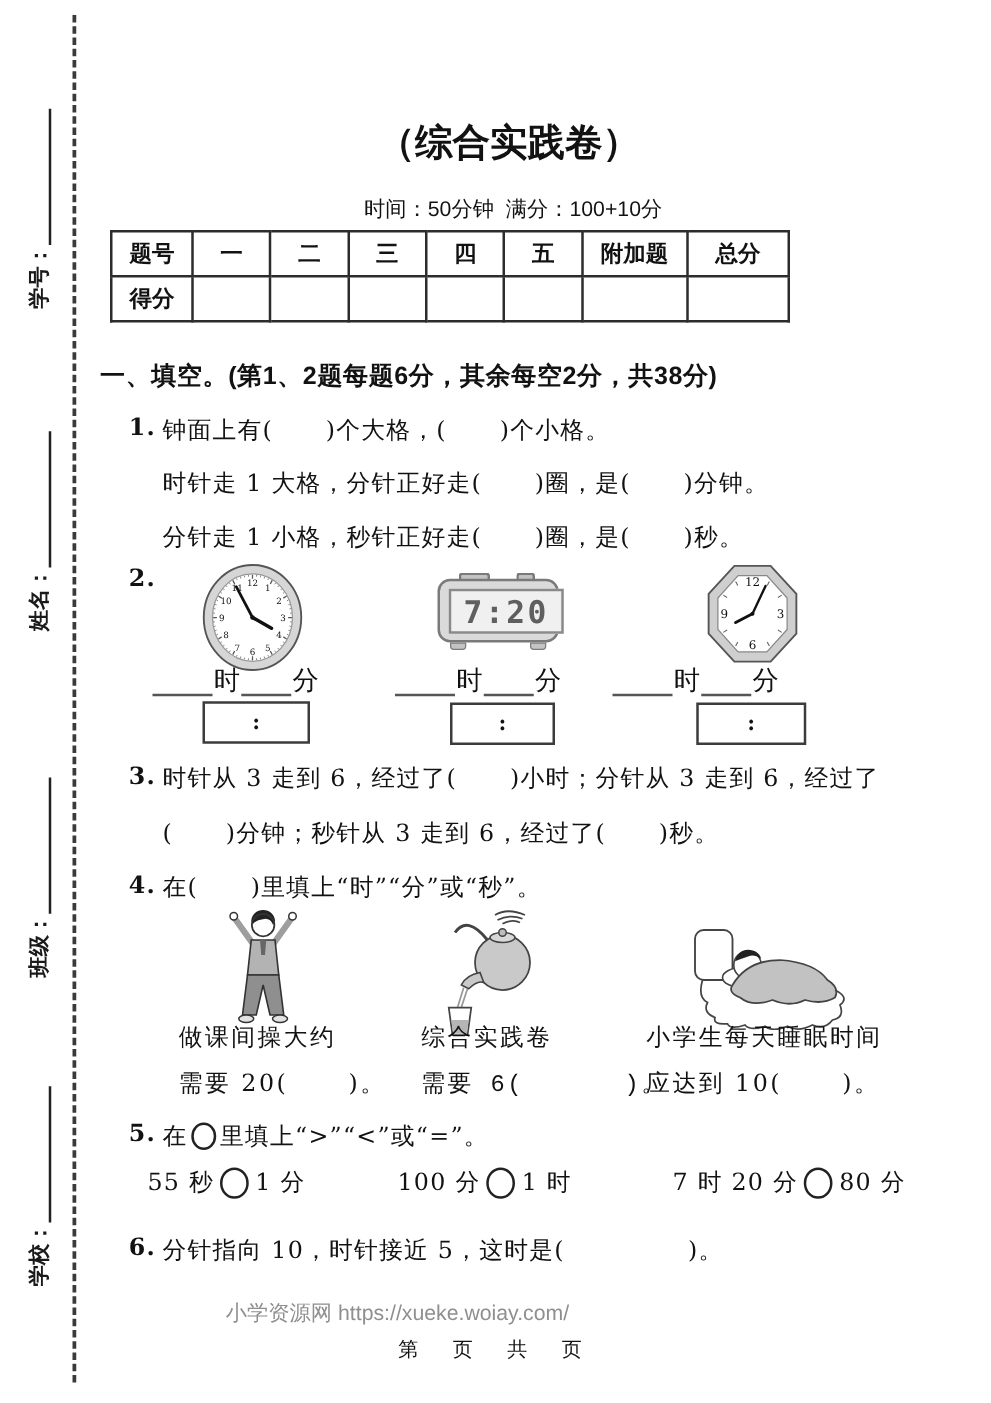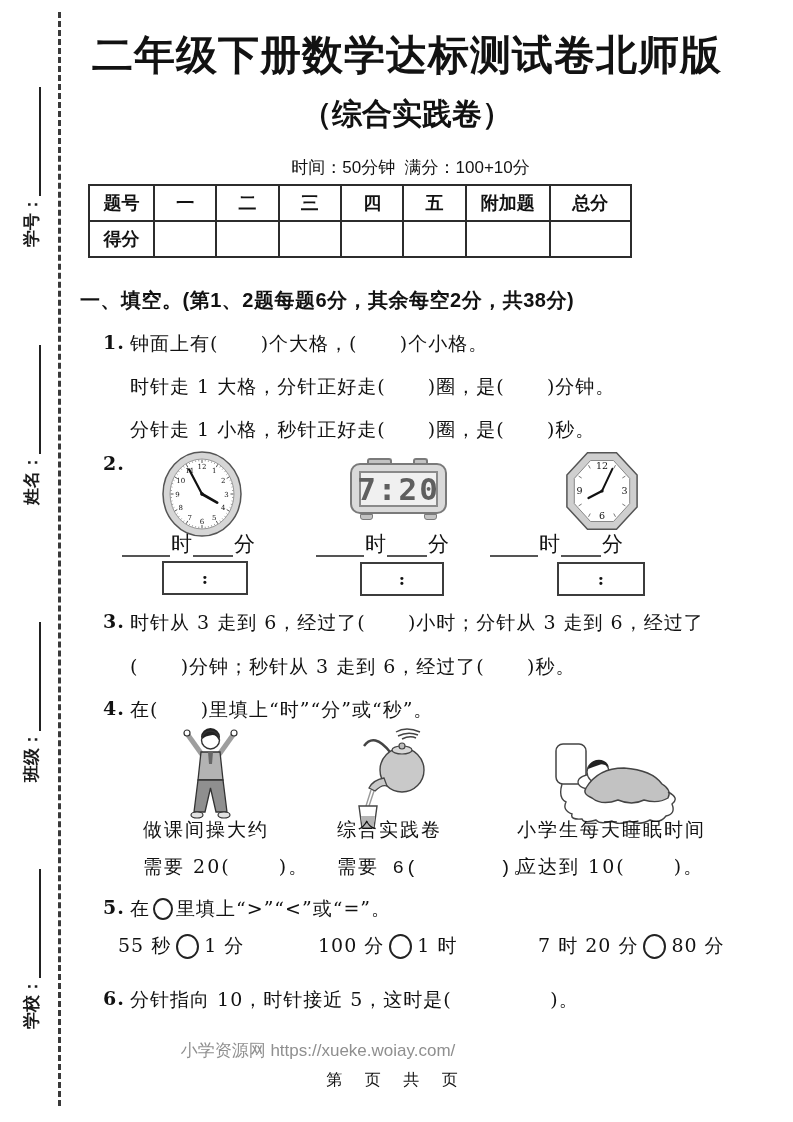--- a/index.html
+++ b/index.html
@@ -32,30 +32,30 @@
   .ansbox{border:2px solid #3c3c3c;display:flex;align-items:center;justify-content:center;
         font-weight:bold;font-size:17px;box-sizing:border-box;}
   .cmp-circle{display:inline-block;width:23px;height:25px;border:2px solid #222;
         border-radius:50%;vertical-align:-7px;margin:0 5px;box-sizing:border-box;}
   .cmp-circle.small{width:20px;height:22px;vertical-align:-5px;margin:0 3px;}
   .caption{font-size:19px;letter-spacing:2px;white-space:nowrap;}
   .dc-body{position:absolute;left:0;top:5px;width:97px;height:51px;background:#dadada;
         border:2px solid #7a7a7a;border-radius:10px;box-sizing:border-box;}
   .dc-btn{position:absolute;top:0;height:7px;background:#c3c3c3;border:2px solid #7a7a7a;
         border-bottom:none;border-radius:3px 3px 0 0;box-sizing:border-box;}
-  .dc-screen{position:absolute;left:9px;top:13px;width:79px;height:36px;background:#f0f0f0;
+  .dc-screen{position:absolute;left:9px;top:13px;width:92px;height:36px;background:#f0f0f0;
         border:2px solid #8a8a8a;display:flex;align-items:center;justify-content:center;
-        font-family:"DejaVu Sans Mono",monospace;font-weight:bold;font-size:31px;
+        font-family:"DejaVu Sans Mono",monospace;font-weight:bold;font-size:25px;
         color:#5f5f5f;letter-spacing:2px;box-sizing:border-box;}
   .dc-foot{position:absolute;bottom:0;width:13px;height:6px;background:#c3c3c3;
         border:1.5px solid #7a7a7a;border-radius:0 0 3px 3px;box-sizing:border-box;}
   .footer-site{left:0;top:1039px;width:636px;text-align:center;font-size:17px;color:#8f8f8f;
         font-family:"Liberation Sans",sans-serif;}
   .footer-page{left:0;top:1070px;width:793px;text-align:center;font-size:16px;
-        letter-spacing:9px;font-family:Liberation Sans, sans-serif;}
+        letter-spacing:9px;font-family:Liberation Mono, monospace;}
 </style>
 </head>
 <body>
 
 <div class="sheet">
 
   <div class="abs cut-line"></div>
 
   <div class="abs mfield" style="left:-50px;top:154px;">
     <span>学号：</span>
@@ -67,21 +67,20 @@
   </div>
   <div class="abs mfield" style="left:-50px;top:689px;">
     <span>班级：</span>
       <span class="mline"></span>
   </div>
   <div class="abs mfield" style="left:-50px;top:936px;">
     <span>学校：</span>
       <span class="mline"></span>
   </div>
 
-  <div class="abs title">二年级下册数学达标测试卷北师版</div>
   <div class="abs subtitle">（综合实践卷）</div>
   <div class="abs info">时间：50分钟&nbsp;&nbsp;满分：100+10分</div>
 
   <table class="abs score" style="left:88px;top:184px;">
     <colgroup>
         <col style="width:12%">
         <col style="width:11.5%">
         <col style="width:11.5%">
         <col style="width:11.5%">
         <col style="width:11.5%">

